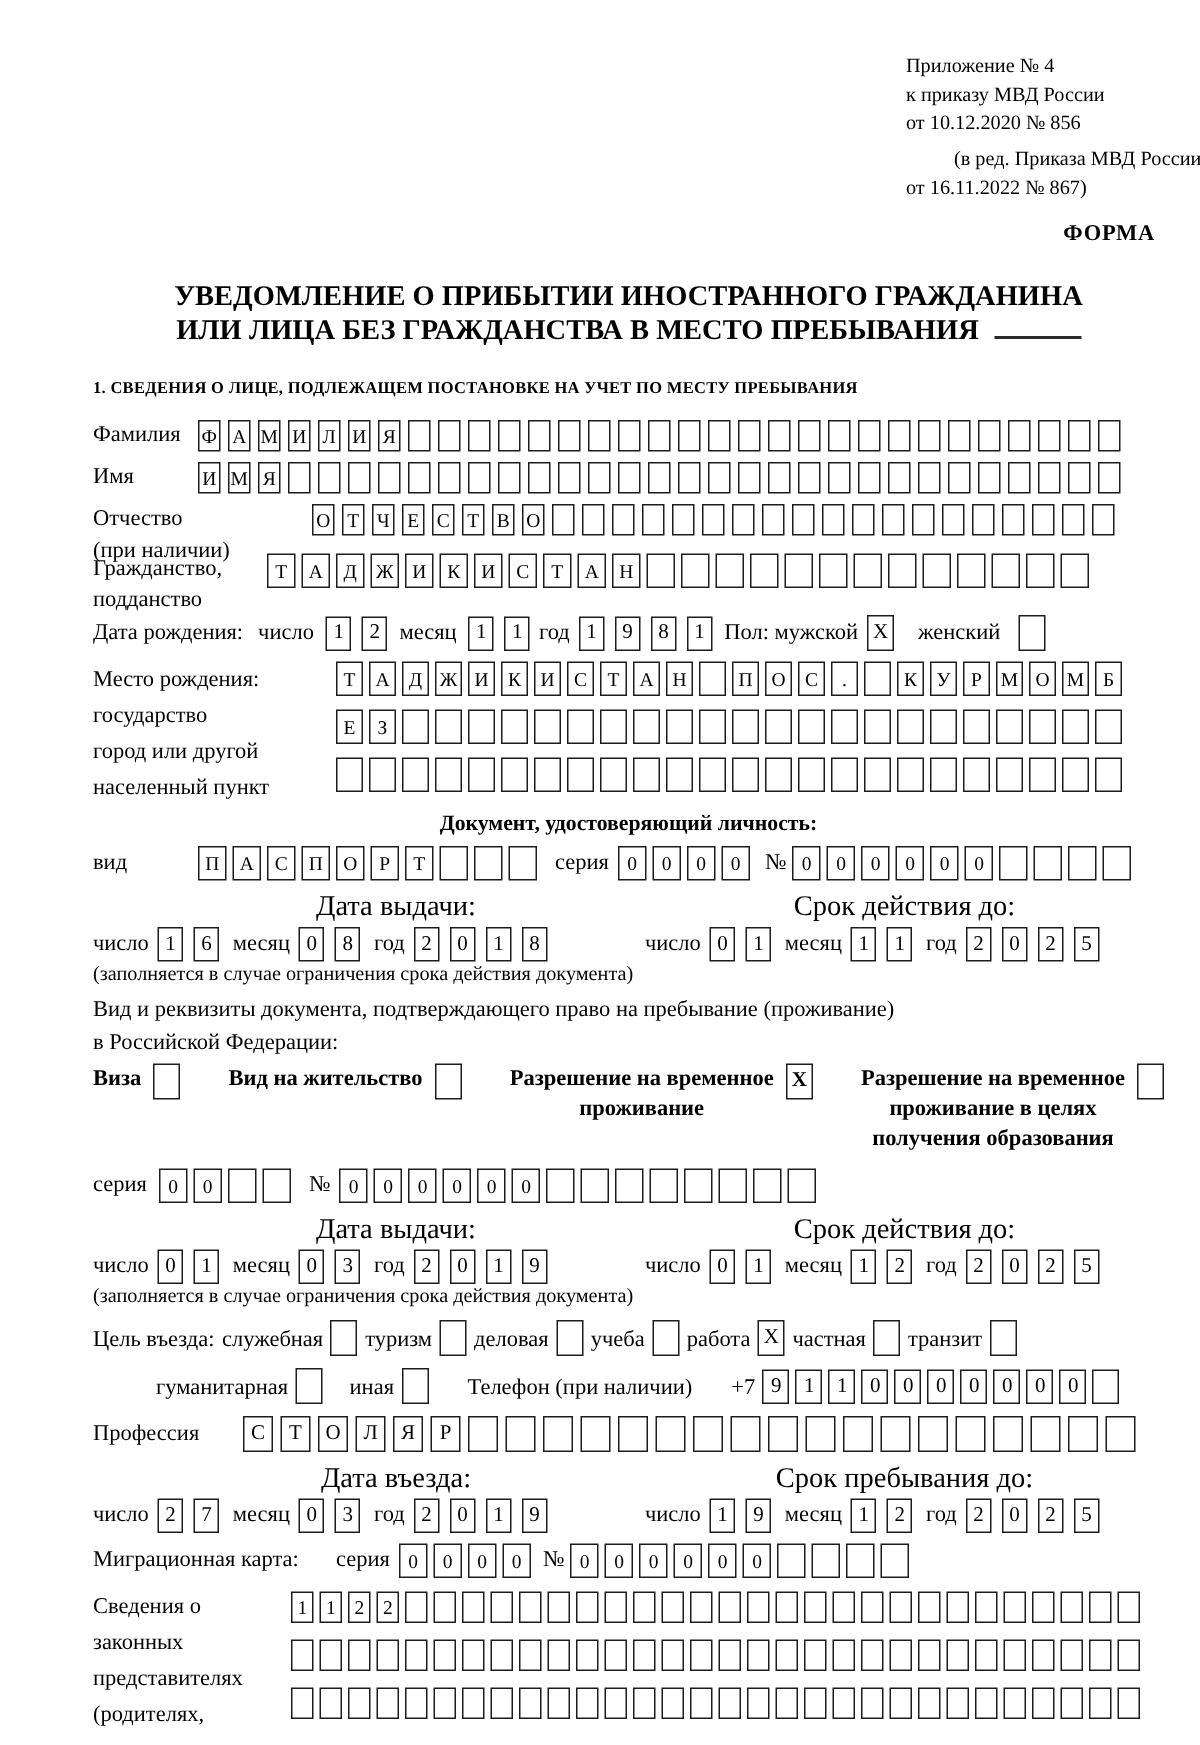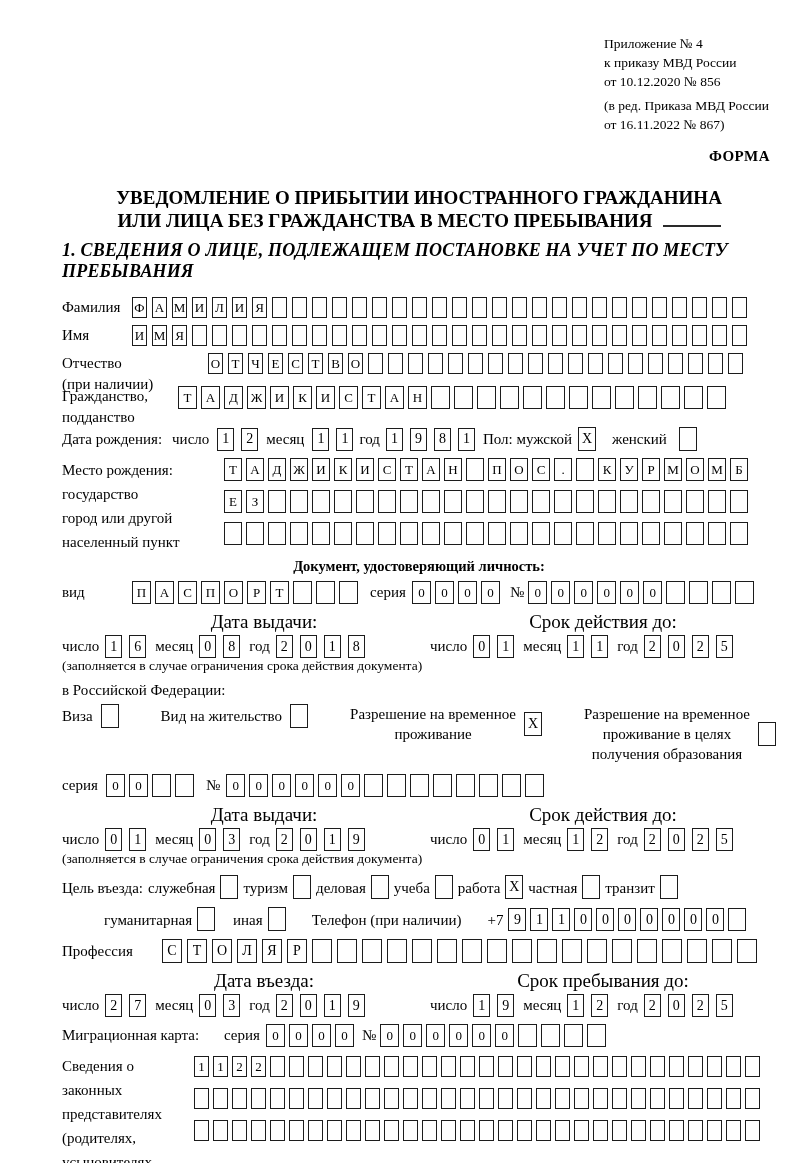--- a/index.html
+++ b/index.html
@@ -2,27 +2,27 @@
 <html><head>
 <meta charset="utf-8">
 <style>
   html,body{margin:0;padding:0;background:#fff;}
   body{width:800px;height:1163px;overflow:hidden;color:#000;
        font-family:"Liberation Serif","DejaVu Serif",serif;font-size:15px;}
   .page{padding:34px 24px 0 62px;width:714px;}
 
   
   .top-right{margin-left:auto;width:172px;font-size:13.5px;line-height:19px;white-space:nowrap;}
-  .top-right .rev{margin-top:5px;}
+  .top-right .rev{margin-top:5px;margin-left:32px;}
   .forma{text-align:right;font-weight:bold;font-size:15px;letter-spacing:.5px;margin:14px 6px 0 0;}
 
   
   .title{text-align:center;font-weight:bold;font-size:19px;line-height:23px;margin-top:21px;}
   .t-underline{display:inline-block;width:58px;border-bottom:2.5px solid #2a2a2a;height:12px;margin-left:10px;}
-  .sec-heading{font-weight:bold;font-size:18px;margin-top:8px;letter-spacing:.2px;font-style:italic;}
+  .sec-heading{font-weight:bold;font-size:11px;margin-top:21px;letter-spacing:.2px;}
 
   
   .frow{display:flex;align-items:flex-start;margin-bottom:7px;}
   .lab{line-height:21px;}
   .w70{width:70px;flex-shrink:0;}
   .w116{width:116px;flex-shrink:0;}
   .w146{width:146px;flex-shrink:0;}
   .w162{width:162px;flex-shrink:0;line-height:24px;}
   .w132{width:132px;flex-shrink:0;line-height:24px;}
 
@@ -53,21 +53,21 @@
   .dhead .dcol-l{display:block;text-align:center;padding-left:36px;box-sizing:border-box;}
   .dhead .dcol-r{display:block;text-align:center;}
   .dgroup .lbl{margin-right:6px;}
   .dgroup .cg{margin-right:9px;}
   .note-r{font-size:13.5px;margin:-3px 0 8px 0;}
 
   .plain{margin-bottom:5px;}
 
   
   .opt-row{display:flex;align-items:flex-start;justify-content:space-between;margin:4px 0 10px 0;}
-  .opt{display:flex;align-items:center;gap:8px;}
+  .opt{display:flex;align-items:flex-start;gap:8px;font-weight:bold;}
   .opt .txt{line-height:20px;}
   .opt .txt.ctr{text-align:center;}
 
   
   .purpose{display:flex;align-items:flex-end;gap:5px;flex-wrap:nowrap;margin-bottom:8px;}
   .purpose .lab{white-space:nowrap;}
 
   
   .stack{display:flex;flex-direction:column;gap:9px;} .mb4{margin-bottom:4px;} .mt2{margin-top:2px;}
 </style>
@@ -441,20 +441,21 @@
       <span class="cg cg-dt">
           <span class="cell">2</span>
           <span class="cell">0</span>
           <span class="cell">2</span>
           <span class="cell">5</span>
         </span>
     </div>
   </div>
   <div class="note-r">(заполняется в случае ограничения срока действия документа)</div>
 
+  <div class="plain">Вид и реквизиты документа, подтверждающего право на пребывание (проживание)</div>
   <div class="plain">в Российской Федерации:</div>
 
   <div class="opt-row">
     <div class="opt">
       <span class="txt">Виза</span>
       <span class="checkbox"></span>
     </div>
     <div class="opt">
       <span class="txt">Вид на жительство</span>
       <span class="checkbox"></span>

